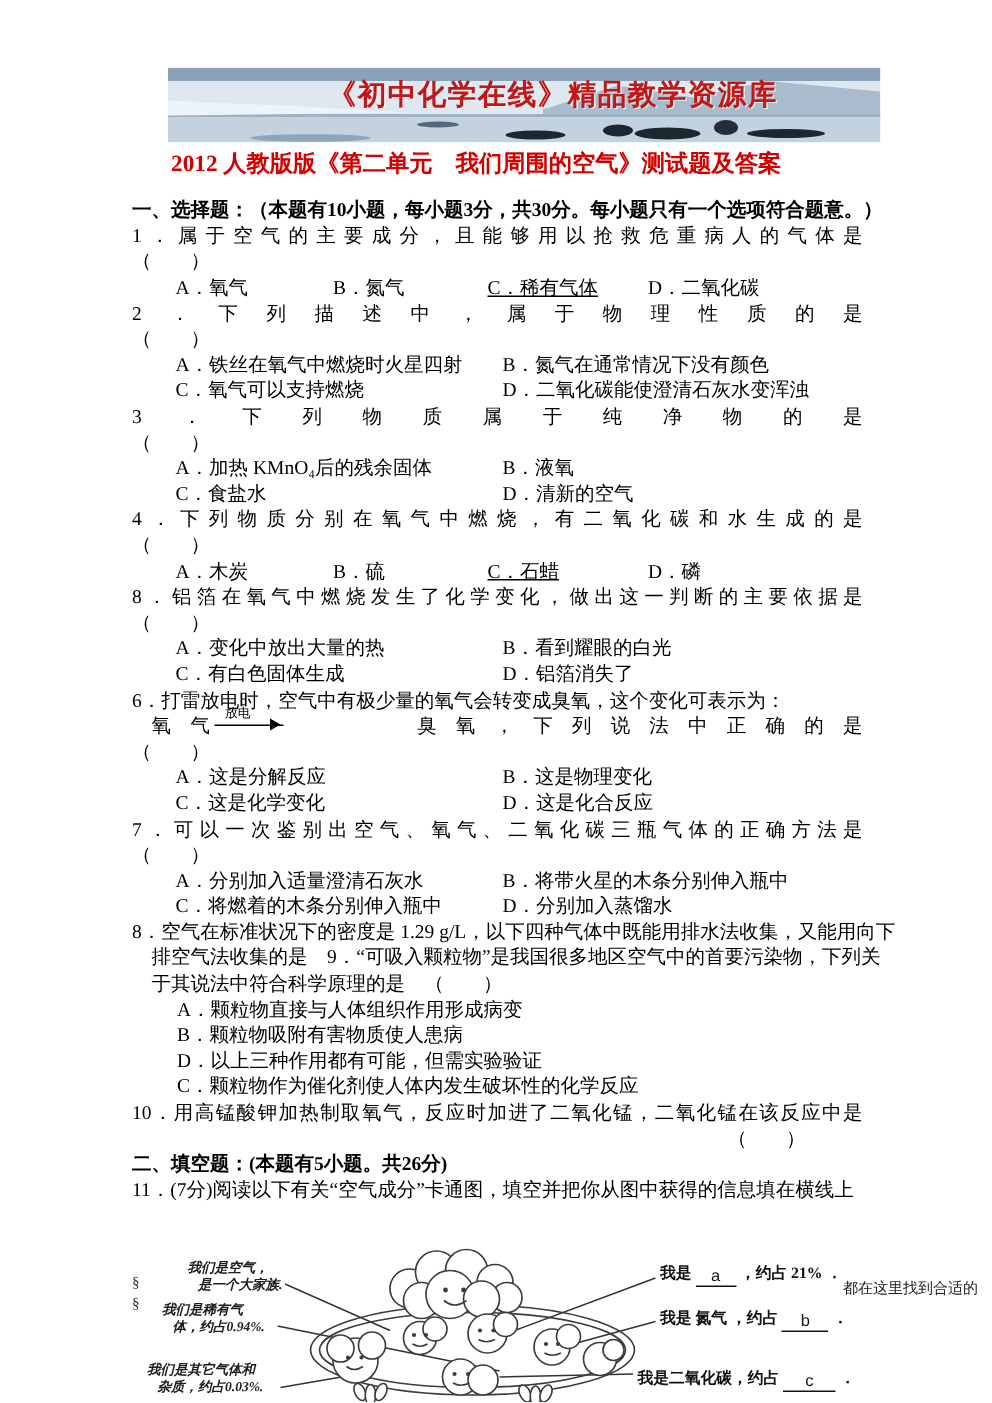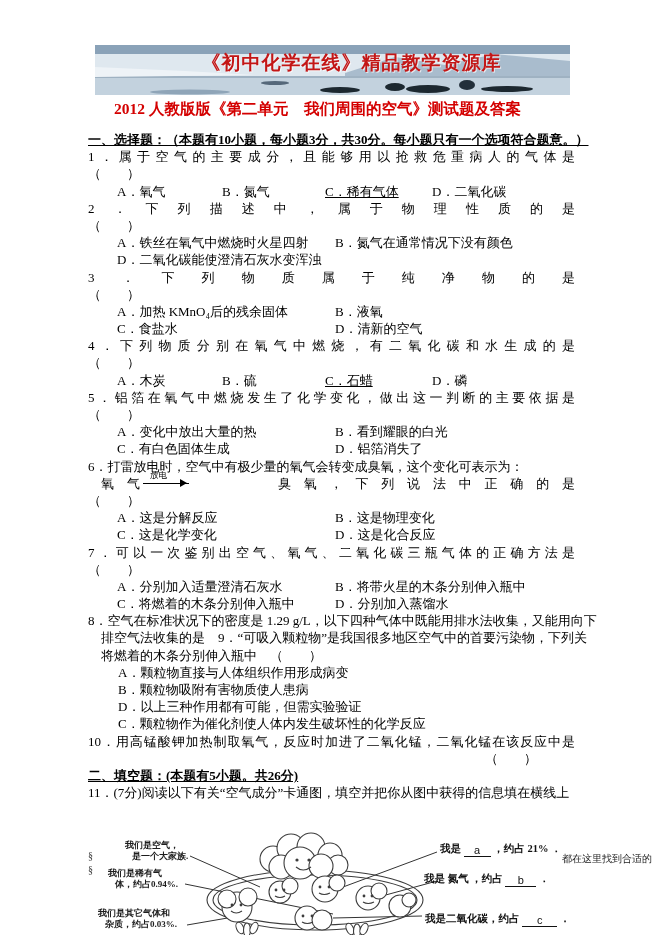--- a/index.html
+++ b/index.html
@@ -1,56 +1,56 @@
 <!DOCTYPE html>
 <html><head>
 <meta charset="utf-8">
 <style>
   html,body{margin:0;padding:0;background:#fff;}
   .page{position:relative;width:661px;height:935px;background:#fff;overflow:hidden;
         font-family:"Liberation Serif","DejaVu Serif",serif;color:#000;}
 
   
-  .banner{position:absolute;left:95px;top:45px;width:475px;height:50px;overflow:hidden;}
+  .banner{position:absolute;left:112px;top:45px;width:475px;height:50px;overflow:hidden;}
   .banner svg{position:absolute;left:0;top:0;}
   .banner-title{position:absolute;left:38px;top:5px;width:437px;text-align:center;
     font-family:"Liberation Sans","DejaVu Sans",sans-serif;font-weight:bold;font-size:19px;
     color:#c31616;letter-spacing:1px;white-space:nowrap;text-shadow:1px 1px 0 rgba(255,255,255,.7);}
   .banner-url{position:absolute;left:150px;top:27px;font-family:"Liberation Sans",sans-serif;
     font-weight:bold;font-size:16px;color:#0f766e;letter-spacing:.5px;white-space:nowrap;margin-top:46px;}
 
   
   .doc-title{position:absolute;left:88px;top:99px;width:487px;padding-left:26px;box-sizing:border-box;
     text-align:left;font-weight:bold;font-size:15.5px;color:#d40000;white-space:nowrap;}
 
   
   .content{position:absolute;left:88px;top:131px;width:487px;font-size:13px;line-height:17.2px;}
   .ln{height:17.2px;overflow:visible;}
   .nw{white-space:nowrap;}
   .j{text-align:justify;text-align-last:justify;}
-  .bold{font-weight:bold;text-decoration:underline;}
+  .bold{font-weight:bold;}
   .ind{padding-left:13px;}
   .opt1{padding-left:30px;white-space:nowrap;}
   .row{display:flex;padding-left:29px;white-space:nowrap;}
   .row4 .c1{width:105px;} .row4 .c2{width:103px;} .row4 .c3{width:107px;text-decoration:underline;}
   .row2 .c1{width:218px;}
   .pr{text-align:right;padding-right:38px;}
 
   
   .eq{display:flex;align-items:center;padding-left:13px;}
   .eq-arrow{position:relative;width:46px;height:0;border-bottom:1.3px solid #000;margin:0 3px;align-self:center;}
   .eq-arrow::after{content:"";position:absolute;right:-2px;top:-4px;
     border:4px solid transparent;border-left:7px solid #000;}
   .eq-cond{position:absolute;left:7px;top:-12px;font-size:8.5px;line-height:9px;white-space:nowrap;text-align:right;}
   .eq-tail{flex:1;text-align:justify;text-align-last:justify;padding-left:86px;}
 
   
   .cartoon{position:absolute;left:88px;top:828px;width:573px;height:107px;}
   .cart-svg{position:absolute;left:97px;top:0;}
-  .cart-label{position:absolute;font-size:9px;line-height:11px;font-weight:bold;color:#1d1d1d;white-space:nowrap;}
+  .cart-label{position:absolute;font-size:9px;line-height:11px;font-weight:bold;color:#1d1d1d;white-space:nowrap;font-style:italic;}
   .cart-label .l2{padding-left:7px;}
   .fill-label{position:absolute;font-size:10.5px;font-weight:bold;color:#111;white-space:nowrap;}
   .blank{display:inline-block;border-bottom:1.2px solid #111;text-align:center;
     font-family:"Liberation Sans","DejaVu Sans",sans-serif;font-weight:normal;font-size:11px;
     line-height:11px;vertical-align:-2px;}
   .blank-a{width:27px;} .blank-b{width:31px;} .blank-c{width:35px;}
   .sidenote{position:absolute;left:474px;top:24px;font-size:10px;color:#222;white-space:nowrap;}
   .squig{position:absolute;left:0;font-size:10px;color:#333;}
 </style>
 </head>
@@ -93,20 +93,21 @@
       <span class="c4">D．二氧化碳</span>
     </div>
 
     <div class="ln j">2．下列描述中，属于物理性质的是</div>
     <div class="ln nw">（　　）</div>
     <div class="ln row row2">
       <span class="c1">A．铁丝在氧气中燃烧时火星四射</span>
       <span class="c2">B．氮气在通常情况下没有颜色</span>
     </div>
     <div class="ln row row2">
+      <span class="c1">C．氧气可以支持燃烧</span>
       <span class="c2">D．二氧化碳能使澄清石灰水变浑浊</span>
     </div>
 
     <div class="ln j">3．下列物质属于纯净物的是</div>
     <div class="ln nw">（　　）</div>
     <div class="ln row row2">
       <span class="c1">A．加热 KMnO₄后的残余固体</span>
       <span class="c2">B．液氧</span>
     </div>
     <div class="ln row row2">
@@ -116,21 +117,21 @@
 
     <div class="ln j">4．下列物质分别在氧气中燃烧，有二氧化碳和水生成的是</div>
     <div class="ln nw">（　　）</div>
     <div class="ln row row4">
       <span class="c1">A．木炭</span>
       <span class="c2">B．硫</span>
       <span class="c3">C．石蜡</span>
       <span class="c4">D．磷</span>
     </div>
 
-    <div class="ln j">5．铝箔在氧气中燃烧发生了化学变化，做出这一判断的主要依据是</div>
+    <div class="ln j">8．铝箔在氧气中燃烧发生了化学变化，做出这一判断的主要依据是</div>
     <div class="ln nw">（　　）</div>
     <div class="ln row row2">
       <span class="c1">A．变化中放出大量的热</span>
       <span class="c2">B．看到耀眼的白光</span>
     </div>
     <div class="ln row row2">
       <span class="c1">C．有白色固体生成</span>
       <span class="c2">D．铝箔消失了</span>
     </div>
 
@@ -158,21 +159,21 @@
       <span class="c1">A．分别加入适量澄清石灰水</span>
       <span class="c2">B．将带火星的木条分别伸入瓶中</span>
     </div>
     <div class="ln row row2">
       <span class="c1">C．将燃着的木条分别伸入瓶中</span>
       <span class="c2">D．分别加入蒸馏水</span>
     </div>
 
     <div class="ln nw">8．空气在标准状况下的密度是 1.29 g/L，以下四种气体中既能用排水法收集，又能用向下</div>
     <div class="ln ind nw">排空气法收集的是　9．“可吸入颗粒物”是我国很多地区空气中的首要污染物，下列关</div>
-    <div class="ln ind nw">将燃着的木条分别伸入瓶中　（　　）</div>
+    <div class="ln ind nw">于其说法中符合科学原理的是　（　　）</div>
     <div class="ln opt1">A．颗粒物直接与人体组织作用形成病变</div>
     <div class="ln opt1">B．颗粒物吸附有害物质使人患病</div>
     <div class="ln opt1">D．以上三种作用都有可能，但需实验验证</div>
     <div class="ln opt1">C．颗粒物作为催化剂使人体内发生破坏性的化学反应</div>
 
     <div class="ln j">10．用高锰酸钾加热制取氧气，反应时加进了二氧化锰，二氧化锰在该反应中是</div>
     <div class="ln pr nw">（　　）</div>
 
     <div class="ln bold nw">二、填空题：(本题有5小题。共26分)</div>
     <div class="ln nw">11．(7分)阅读以下有关“空气成分”卡通图，填空并把你从图中获得的信息填在横线上</div>
@@ -269,21 +270,21 @@
     <div class="cart-label" style="left:10px;top:80px">
       <div>我们是其它气体和</div>
       <div class="l2">杂质，约占0.03%.</div>
     </div>
 
     <div class="fill-label" style="left:352px;top:14px">
       <span>我是</span>
       <span class="blank blank-a">a</span>
       <span>，约占 21% ．</span>
     </div>
-    <div class="fill-label" style="left:336px;top:44px">
+    <div class="fill-label" style="left:352px;top:44px">
       <span>我是 氮气 ，约占</span>
       <span class="blank blank-b">b</span>
       <span>．</span>
     </div>
     <div class="fill-label" style="left:337px;top:84px">
       <span>我是二氧化碳，约占</span>
       <span class="blank blank-c">c</span>
       <span>．</span>
     </div>
 

